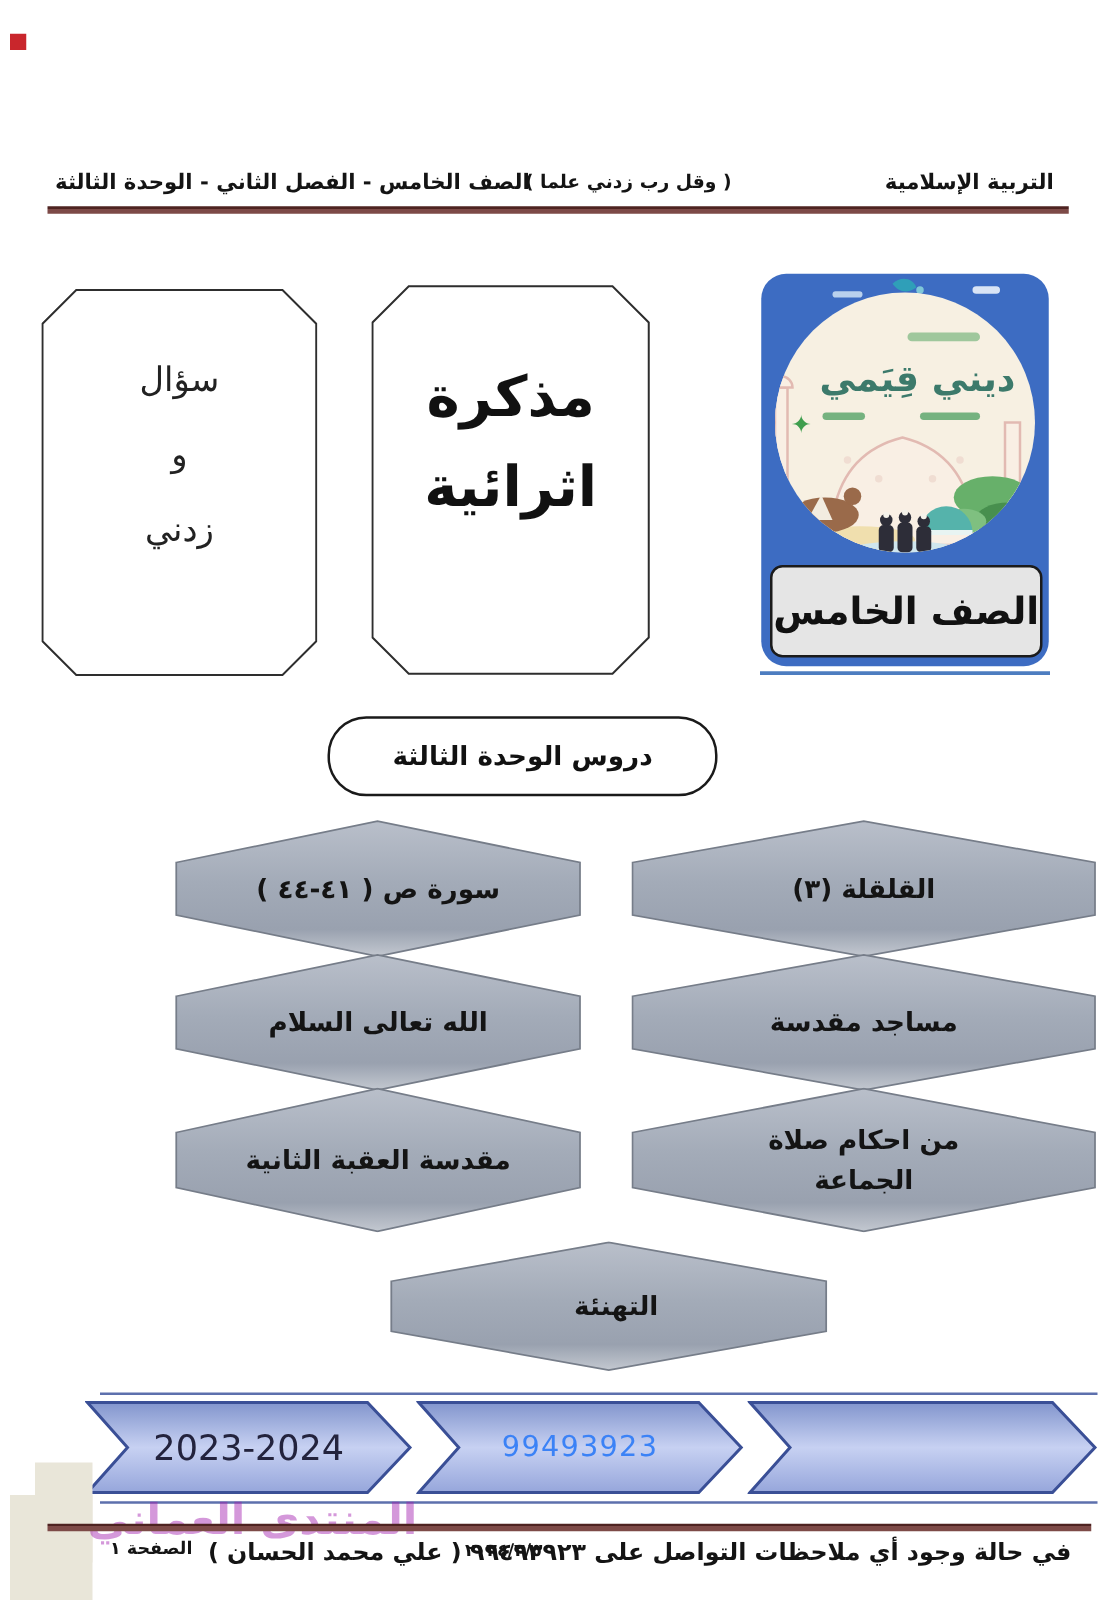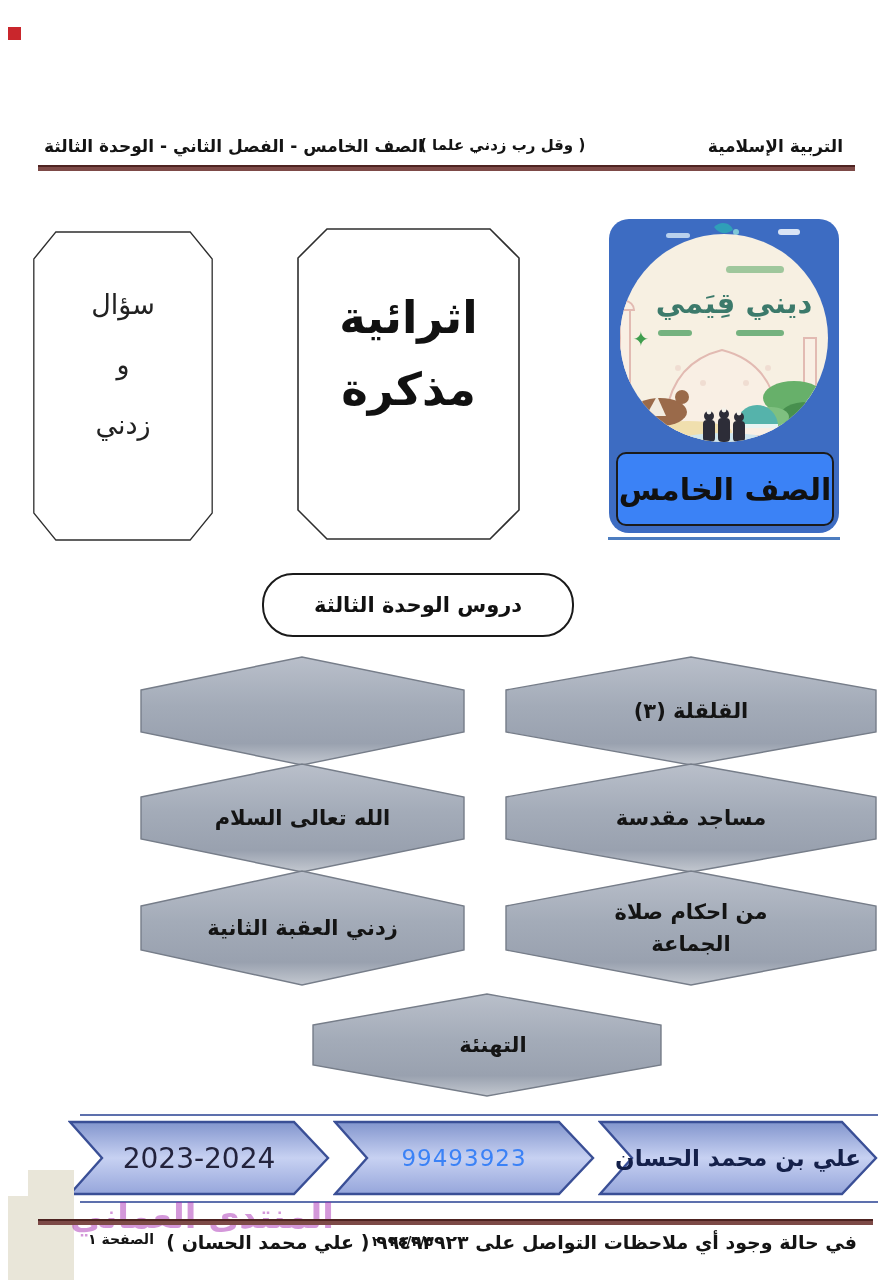--- a/index.html
+++ b/index.html
@@ -18,30 +18,30 @@
   .hdr-center{left:420px;font-size:15px;}
   .hdr-left{left:44px;font-size:17px;}
   .rule-maroon{height:6px;background:linear-gradient(180deg,#4e2321 0 35%,#7d4a47 35% 100%);}
   .rule-top{left:38px;right:26px;top:165px;}
   .rule-bottom{left:38px;right:8px;top:1219px;z-index:2;}
 
   
   .card{display:flex;align-items:center;justify-content:center;text-align:center;}
   .card svg{position:absolute;inset:0;width:100%;height:100%;}
   .card .txt{position:relative;z-index:1;}
-  .qa-card{left:33px;top:231px;width:180px;height:310px;}
+  .qa-card{left:33px;top:231px;width:221px;height:310px;}
   .qa-lines{padding-bottom:42px;font-size:27px;line-height:60px;color:#222;}
   .memo-card{left:297px;top:228px;width:223px;height:312px;}
   .memo-lines{padding-bottom:60px;font-size:45px;font-weight:bold;line-height:72px;color:#111;}
 
   
   .cover{left:608px;top:218px;width:232px;height:316px;}
   .cover-art{position:absolute;inset:0;}
   .grade-label{
-    position:absolute;left:8px;top:234px;width:214px;height:70px;background:#3b82f6;
+    position:absolute;left:8px;top:234px;width:214px;height:70px;background:#e5e5e5;
     border:2px solid #1b1b1b;border-radius:10px;display:flex;align-items:center;justify-content:center;
     font-size:30px;font-weight:bold;color:#111;
   }
   .cover-underline{left:608px;top:537px;width:232px;height:3px;background:#4d7dc0;}
 
   
   .pill{
     left:262px;top:573px;width:308px;height:60px;border:2px solid #1a1a1a;border-radius:31px;
     display:flex;align-items:center;justify-content:center;font-size:21px;font-weight:bold;color:#111;
   }
@@ -116,22 +116,22 @@
     <div>و</div>
     <div>زدني</div>
   </div>
 </div>
 
 <div class="abs card memo-card">
   <svg viewBox="0 0 223 312" preserveAspectRatio="none">
     <path d="M30 1 H193 L222 30 V282 L193 311 H30 L1 282 V30 Z" fill="#ffffff" stroke="#2e2e2e" stroke-width="1.6"></path>
   </svg>
   <div class="txt memo-lines">
+    <div>مذكرة</div>
     <div>اثرائية</div>
-    <div>مذكرة</div>
   </div>
 </div>
 
 <div class="abs cover">
   <svg class="cover-art" viewBox="0 0 232 316">
     <rect x="1" y="1" width="230" height="314" rx="20" fill="#3d6cc2"></rect>
 
     <path d="M106 9 c7 -7 17 -4 19 3 c-7 5 -14 4 -19 -3z" fill="#2f9fb8"></path>
     <circle cx="128" cy="14" r="3" fill="#7fc7d8"></circle>
     <rect x="58" y="15" width="24" height="5" rx="2.5" fill="#cfe3f5" opacity=".85"></rect>
@@ -201,20 +201,21 @@
 <div class="abs hex hex-r row1">
   <svg viewBox="0 0 372 110" preserveAspectRatio="none">
       <polygon points="1,34 186,1 371,34 371,76 186,109 1,76" fill="url(#hexGrad)" stroke="#767d89" stroke-width="1.4"></polygon>
     </svg>
   <span class="txt">القلقلة (٣)</span>
 </div>
 <div class="abs hex hex-l row1">
   <svg viewBox="0 0 325 110" preserveAspectRatio="none">
       <polygon points="1,34 162,1 324,34 324,76 162,109 1,76" fill="url(#hexGrad)" stroke="#767d89" stroke-width="1.4"></polygon>
     </svg>
+  <span class="txt">سورة ص ( ٤١-٤٤ )</span>
 </div>
 <div class="abs hex hex-r row2">
   <svg viewBox="0 0 372 110" preserveAspectRatio="none">
       <polygon points="1,34 186,1 371,34 371,76 186,109 1,76" fill="url(#hexGrad)" stroke="#767d89" stroke-width="1.4"></polygon>
     </svg>
   <span class="txt">مساجد مقدسة</span>
 </div>
 <div class="abs hex hex-l row2">
   <svg viewBox="0 0 325 110" preserveAspectRatio="none">
       <polygon points="1,34 162,1 324,34 324,76 162,109 1,76" fill="url(#hexGrad)" stroke="#767d89" stroke-width="1.4"></polygon>
@@ -224,37 +225,36 @@
 <div class="abs hex hex-r row3">
   <svg viewBox="0 0 372 116" preserveAspectRatio="none">
       <polygon points="1,36 186,1 371,36 371,80 186,115 1,80" fill="url(#hexGrad)" stroke="#767d89" stroke-width="1.4"></polygon>
     </svg>
   <span class="txt wrap200">من احكام صلاة الجماعة</span>
 </div>
 <div class="abs hex hex-l row3">
   <svg viewBox="0 0 325 116" preserveAspectRatio="none">
       <polygon points="1,36 162,1 324,36 324,80 162,115 1,80" fill="url(#hexGrad)" stroke="#767d89" stroke-width="1.4"></polygon>
     </svg>
-  <span class="txt">زدني العقبة الثانية</span>
+  <span class="txt">مقدسة العقبة الثانية</span>
 </div>
 <div class="abs hex hex-c">
   <svg viewBox="0 0 338 104" preserveAspectRatio="none">
       <polygon points="1,32 169,1 337,32 337,72 169,103 1,72" fill="url(#hexGrad)" stroke="#767d89" stroke-width="1.4"></polygon>
     </svg>
   <span class="txt">التهنئة</span>
 </div>
 
 <div class="abs banner-line bl-top"></div>
 <div class="abs banner-line bl-bottom"></div>
 
 <div class="abs seg seg-teacher">
   <svg viewBox="0 0 280 76" preserveAspectRatio="none">
       <polygon points="2,2 244,2 278,38 244,74 2,74 34,38" fill="url(#banGrad)" stroke="#3a4f96" stroke-width="2.4"></polygon>
     </svg>
-  <span class="txt">علي بن محمد الحسان</span>
 </div>
 <div class="abs seg seg-phone">
   <svg viewBox="0 0 262 76" preserveAspectRatio="none">
       <polygon points="2,2 226,2 260,38 226,74 2,74 34,38" fill="url(#banGrad)" stroke="#3a4f96" stroke-width="2.4"></polygon>
     </svg>
   <span class="txt">99493923</span>
 </div>
 <div class="abs seg seg-year">
   <svg viewBox="0 0 262 76" preserveAspectRatio="none">
       <polygon points="2,2 226,2 260,38 226,74 2,74 34,38" fill="url(#banGrad)" stroke="#3a4f96" stroke-width="2.4"></polygon>

